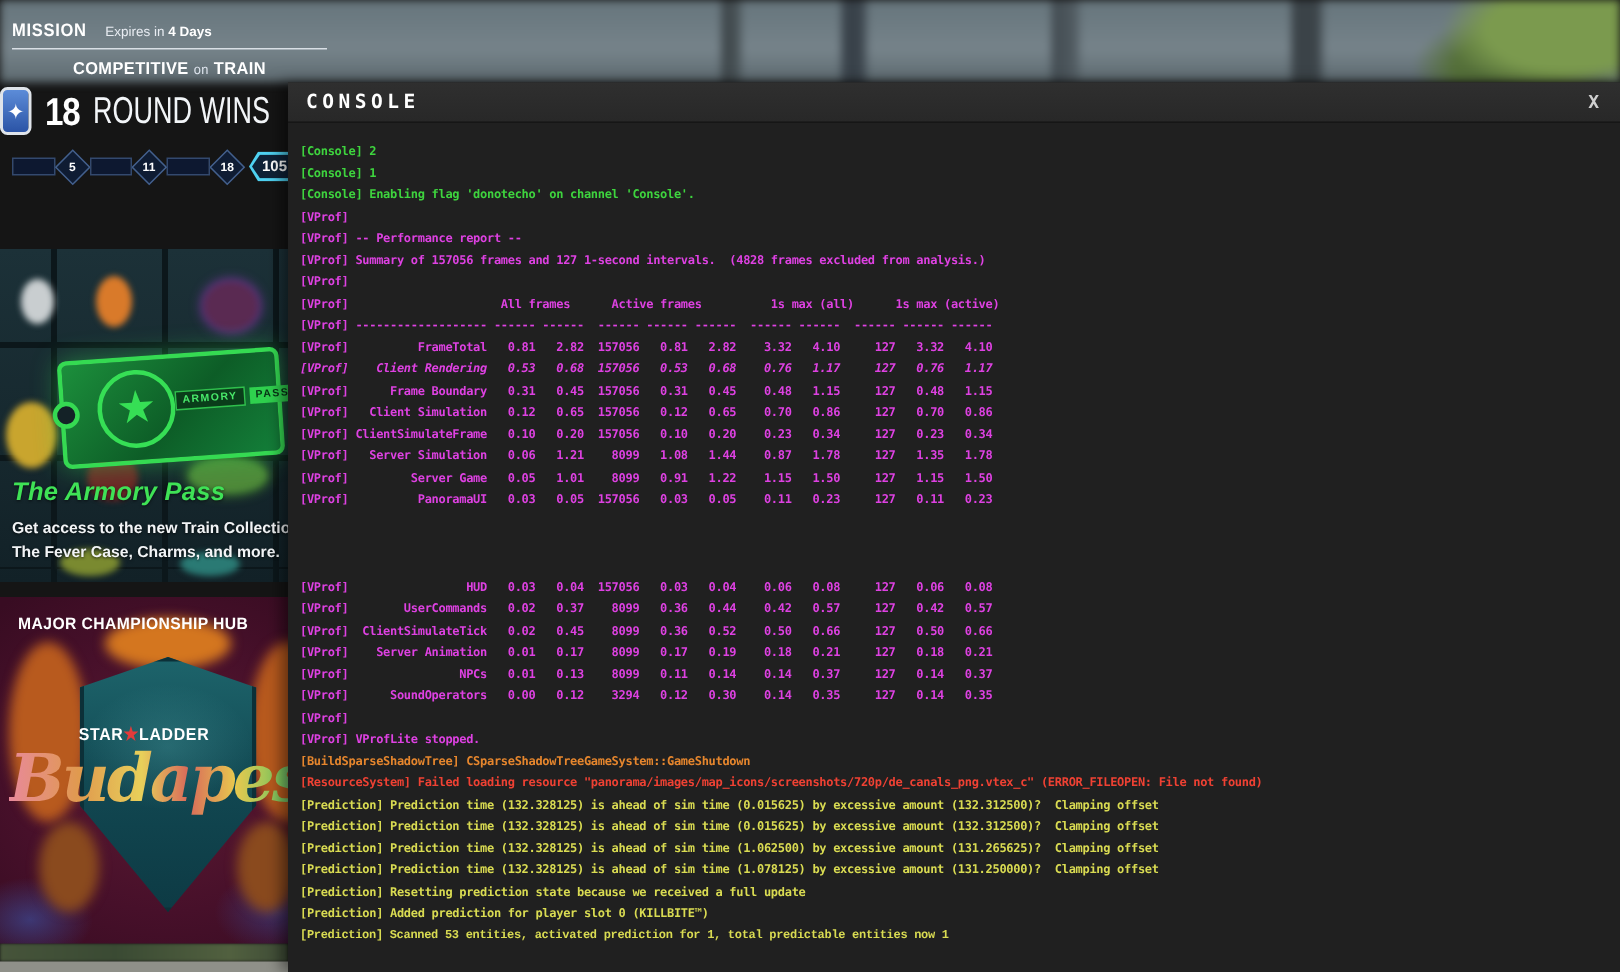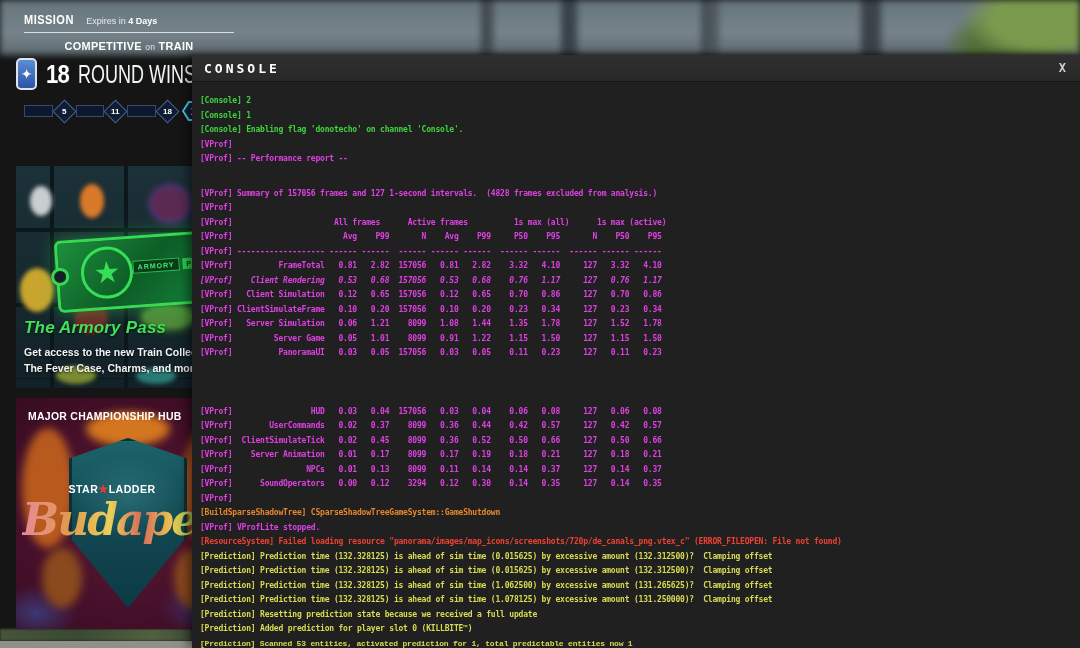--- a/index.html
+++ b/index.html
@@ -15,21 +15,21 @@
       linear-gradient(90deg,transparent 560px,#39424a 562px,#39424a 574px,transparent 580px),
       linear-gradient(90deg,transparent 700px,#434c52 702px,#505a60 716px,transparent 722px),
       linear-gradient(90deg,transparent 860px,#3b4348 862px,#3b4348 878px,transparent 884px),
       linear-gradient(180deg,#66757c,#76838a 60%,#5d6a70);
     filter:blur(3px);}
   .bg-strip-green{position:absolute;left:0;top:629px;width:192px;height:12px;
     background:linear-gradient(90deg,#46543a,#3a4a33 40%,#51603f 80%,#3e4b36);filter:blur(1px);}
   .bg-strip-grey{position:absolute;left:0;top:641px;width:192px;height:7px;background:#8f9089;}
 
   
-  .sidebar{position:absolute;left:16px;top:0;width:226px;height:648px;z-index:2;text-decoration:underline;}
+  .sidebar{position:absolute;left:0;top:0;width:226px;height:648px;z-index:2;text-decoration:underline;}
 
   
   .mission{position:absolute;left:0;top:0;width:226px;height:162px;overflow:hidden;
     background:
       radial-gradient(150px 70px at 110px 80px,rgba(72,116,188,.55),transparent 70%),
       radial-gradient(90px 50px at 200px 110px,rgba(150,60,40,.35),transparent 70%),
       linear-gradient(180deg,#0a101c 0 8px,#141f33 8px,#1c3054 52%,#142档0,#101b30 85%,#0b1322);}
   .mission-head{display:flex;align-items:baseline;gap:8px;padding:13px 10px 0 8px;color:#fff;}
   .mission-label{font-size:12px;font-weight:bold;letter-spacing:.5px;transform:scaleX(.92);transform-origin:left;}
   .mission-expires{font-size:9px;color:#e8ecf2;}
@@ -204,41 +204,41 @@
     <div class="console-header">
       <span class="console-title">CONSOLE</span>
       <span class="console-close">X</span>
     </div>
     <div class="console-body">
         <div class="cline" style="color: rgb(62, 212, 62);">[Console] 2</div>
         <div class="cline" style="color: rgb(62, 212, 62);">[Console] 1</div>
         <div class="cline" style="color: rgb(62, 212, 62);">[Console] Enabling flag 'donotecho' on channel 'Console'.</div>
         <div class="cline" style="color: rgb(222, 65, 226);">[VProf]</div>
         <div class="cline" style="color: rgb(222, 65, 226);">[VProf] -- Performance report --</div>
-        <div class="cline" style="color: rgb(222, 65, 226); margin-top: 20px;">[VProf] Summary of 157056 frames and 127 1-second intervals.  (4828 frames excluded from analysis.)</div>
+        <div class="cline" style="color: rgb(222, 65, 226);">[VProf] Summary of 157056 frames and 127 1-second intervals.  (4828 frames excluded from analysis.)</div>
         <div class="cline" style="color: rgb(222, 65, 226);">[VProf]</div>
         <div class="cline" style="color: rgb(222, 65, 226);">[VProf]                      All frames      Active frames          1s max (all)      1s max (active)</div>
-        <div class="cline" style="color: rgb(222, 65, 226);">[VProf]                        Avg    P99       N    Avg    P99     P50    P95       N    P50    P95</div>
         <div class="cline" style="color: rgb(222, 65, 226);">[VProf] ------------------- ------ ------  ------ ------ ------  ------ ------  ------ ------ ------</div>
         <div class="cline" style="color: rgb(222, 65, 226);">[VProf]          FrameTotal   0.81   2.82  157056   0.81   2.82    3.32   4.10     127   3.32   4.10</div>
         <div class="cline" style="color: rgb(222, 65, 226); font-style: italic;">[VProf]    Client Rendering   0.53   0.68  157056   0.53   0.68    0.76   1.17     127   0.76   1.17</div>
+        <div class="cline" style="color: rgb(222, 65, 226);">[VProf]      Frame Boundary   0.31   0.45  157056   0.31   0.45    0.48   1.15     127   0.48   1.15</div>
         <div class="cline" style="color: rgb(222, 65, 226);">[VProf]   Client Simulation   0.12   0.65  157056   0.12   0.65    0.70   0.86     127   0.70   0.86</div>
         <div class="cline" style="color: rgb(222, 65, 226);">[VProf] ClientSimulateFrame   0.10   0.20  157056   0.10   0.20    0.23   0.34     127   0.23   0.34</div>
-        <div class="cline" style="color: rgb(222, 65, 226);">[VProf]   Server Simulation   0.06   1.21    8099   1.08   1.44    1.35   1.78     127   1.52   1.78</div>
+        <div class="cline" style="color: rgb(222, 65, 226);">[VProf]   Server Simulation   0.06   1.21    8099   1.08   1.44    0.87   1.78     127   1.35   1.78</div>
         <div class="cline" style="color: rgb(222, 65, 226);">[VProf]         Server Game   0.05   1.01    8099   0.91   1.22    1.15   1.50     127   1.15   1.50</div>
         <div class="cline" style="color: rgb(222, 65, 226);">[VProf]          PanoramaUI   0.03   0.05  157056   0.03   0.05    0.11   0.23     127   0.11   0.23</div>
         <div class="cline" style="color: rgb(222, 65, 226); margin-top: 44px;">[VProf]                 HUD   0.03   0.04  157056   0.03   0.04    0.06   0.08     127   0.06   0.08</div>
         <div class="cline" style="color: rgb(222, 65, 226);">[VProf]        UserCommands   0.02   0.37    8099   0.36   0.44    0.42   0.57     127   0.42   0.57</div>
         <div class="cline" style="color: rgb(222, 65, 226);">[VProf]  ClientSimulateTick   0.02   0.45    8099   0.36   0.52    0.50   0.66     127   0.50   0.66</div>
         <div class="cline" style="color: rgb(222, 65, 226);">[VProf]    Server Animation   0.01   0.17    8099   0.17   0.19    0.18   0.21     127   0.18   0.21</div>
         <div class="cline" style="color: rgb(222, 65, 226);">[VProf]                NPCs   0.01   0.13    8099   0.11   0.14    0.14   0.37     127   0.14   0.37</div>
         <div class="cline" style="color: rgb(222, 65, 226);">[VProf]      SoundOperators   0.00   0.12    3294   0.12   0.30    0.14   0.35     127   0.14   0.35</div>
         <div class="cline" style="color: rgb(222, 65, 226);">[VProf]</div>
+        <div class="cline" style="color: rgb(222, 65, 226);">[VProf] VProfLite stopped.</div>
         <div class="cline" style="color: rgb(230, 134, 45);">[BuildSparseShadowTree] CSparseShadowTreeGameSystem::GameShutdown</div>
-        <div class="cline" style="color: rgb(222, 65, 226);">[VProf] VProfLite stopped.</div>
         <div class="cline" style="color: rgb(239, 65, 51);">[ResourceSystem] Failed loading resource "panorama/images/map_icons/screenshots/720p/de_canals_png.vtex_c" (ERROR_FILEOPEN: File not found)</div>
         <div class="cline" style="color: rgb(217, 219, 82);">[Prediction] Prediction time (132.328125) is ahead of sim time (0.015625) by excessive amount (132.312500)?  Clamping offset</div>
         <div class="cline" style="color: rgb(217, 219, 82);">[Prediction] Prediction time (132.328125) is ahead of sim time (0.015625) by excessive amount (132.312500)?  Clamping offset</div>
         <div class="cline" style="color: rgb(217, 219, 82);">[Prediction] Prediction time (132.328125) is ahead of sim time (1.062500) by excessive amount (131.265625)?  Clamping offset</div>
         <div class="cline" style="color: rgb(217, 219, 82);">[Prediction] Prediction time (132.328125) is ahead of sim time (1.078125) by excessive amount (131.250000)?  Clamping offset</div>
         <div class="cline" style="color: rgb(217, 219, 82);">[Prediction] Resetting prediction state because we received a full update</div>
         <div class="cline" style="color: rgb(217, 219, 82);">[Prediction] Added prediction for player slot 0 (KILLBITE™)</div>
         <div class="cline" style="color: rgb(217, 219, 82); font-family: Liberation Mono, monospace;">[Prediction] Scanned 53 entities, activated prediction for 1, total predictable entities now 1</div>
       </div>
   </div>

